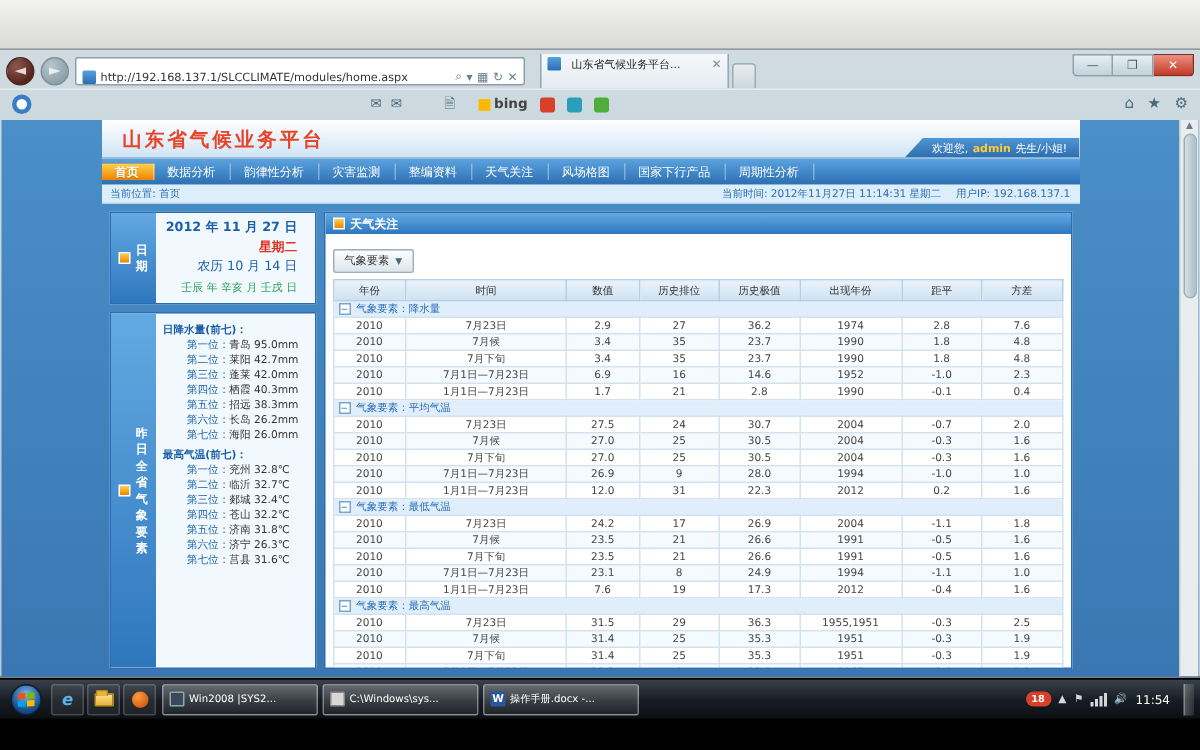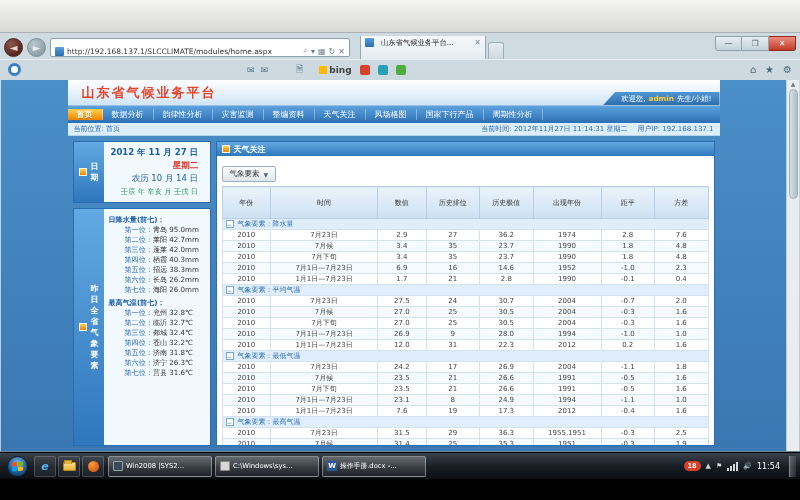--- a/index.html
+++ b/index.html
@@ -65,21 +65,21 @@
   .kv .v,.rank-line .v{color:#333}
   .group-title{color:#1a5fa8;font-weight:bold;margin-top:3px}
   .rank-line{display:flex;padding-left:16px;white-space:nowrap}
   
   .main-panel{flex:1;background:#fff;border:1px solid #2a6db5;display:flex;flex-direction:column;overflow:hidden}
   .main-body{padding:4px 5px;overflow:hidden}
   .toolbar{margin:1px 0 4px}
   .btn-filter{display:inline-flex;align-items:center;gap:4px;font-size:7.5px;color:#333;background:linear-gradient(#fdfdfd,#dde6ed);border:1px solid #9ab0c0;border-radius:2px;padding:2px 7px}
   .btn-filter .caret{font-size:6px;color:#4a6a7a}
   table{width:100%;border-collapse:collapse;table-layout:fixed;font-size:7px}
-  th{background:linear-gradient(#eaf3fb,#cde1f2);border:1px solid #b5cfe8;height:32px;color:#333;font-weight:normal;white-space:nowrap;overflow:hidden}
+  th{background:linear-gradient(#eaf3fb,#cde1f2);border:1px solid #b5cfe8;height:14px;color:#333;font-weight:normal;white-space:nowrap;overflow:hidden}
   td{border:1px solid #d2e2f0;height:11px;text-align:center;color:#444;padding:0 2px;white-space:nowrap;overflow:hidden}
   tr.alt td{background:#f5fafe}
   tr.section-row td{background:#dfeefa;text-align:left;color:#2a6db5;padding-left:3px}
   .sec-icon{display:inline-block;width:8px;height:8px;line-height:7px;font-size:6px;text-align:center;color:#2a6db5;background:#fff;border:1px solid #7ba6cc;margin-right:4px;vertical-align:middle}
   .sec-label{vertical-align:middle}
   
   .taskbar{position:absolute;bottom:0;left:0;right:0;height:48px;background:#000}
   .taskbar-band{height:27px;background:linear-gradient(#39414b,#171c22 55%,#0c1015);border-top:1px solid #000;display:flex;align-items:center;padding:0 2px}
   .start-orb{width:21px;height:21px;border-radius:50%;margin:0 5px;background:radial-gradient(circle at 50% 32%,#7cbcf0,#1c5390 62%,#0a2b50);border:1px solid #0a2030;display:flex;align-items:center;justify-content:center}
   .winflag{display:grid;grid-template-columns:5px 5px;grid-template-rows:4px 4px;gap:1px;transform:skewY(-4deg)}

